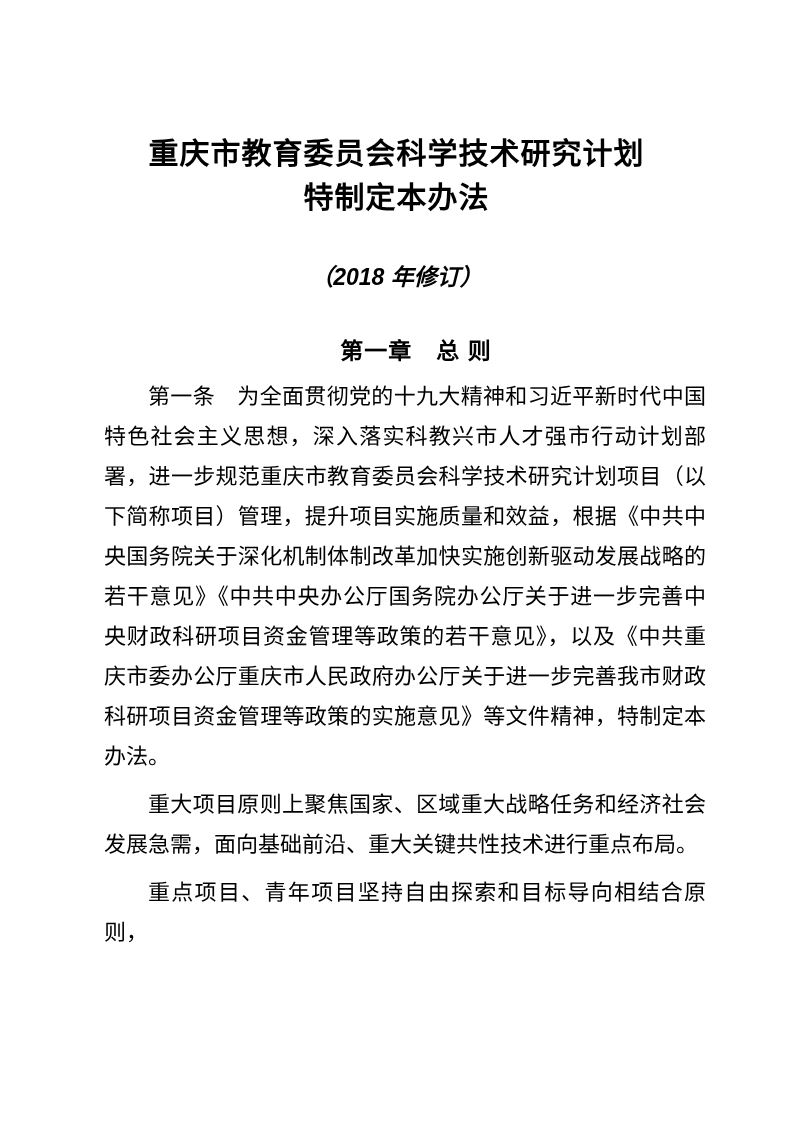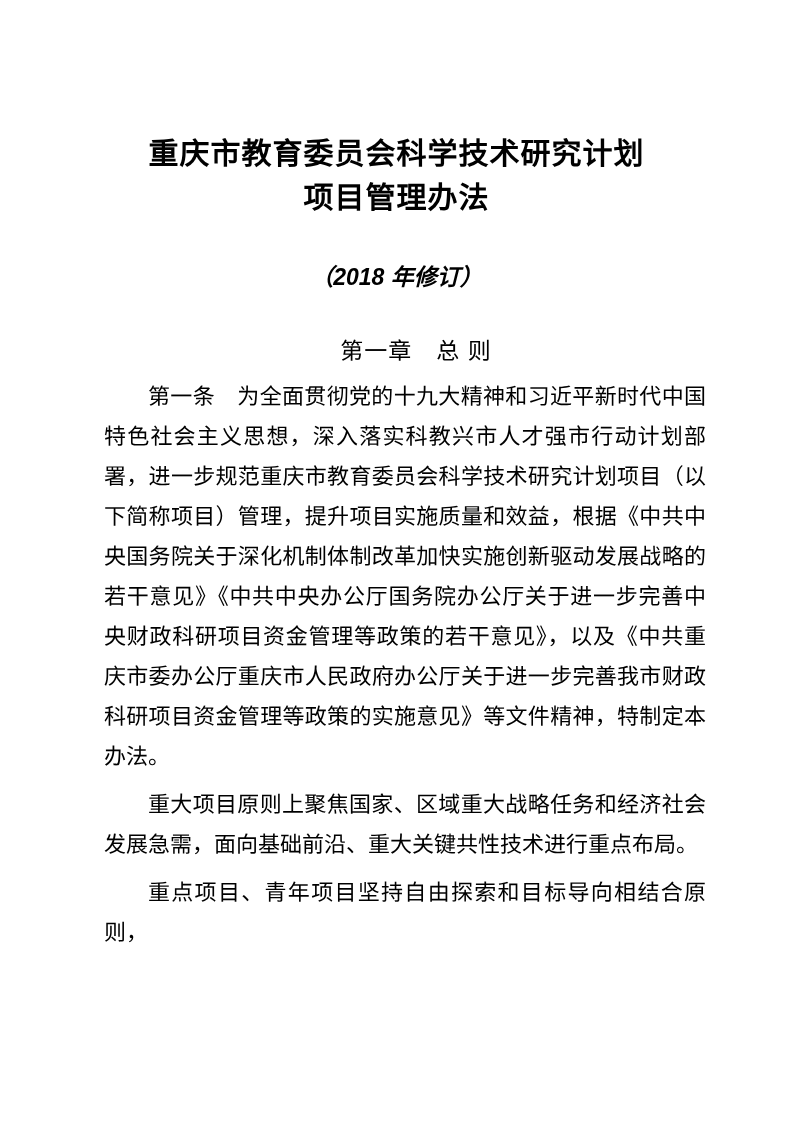--- a/index.html
+++ b/index.html
@@ -33,21 +33,21 @@
     text-align: center;
     font-size: 23px;
     font-weight: bold;
     line-height: 30px;
     font-style: italic;
   }
   .chapter-heading {
     margin: 44px 4px 0 0;
     text-align: center;
     font-size: 23px;
-    font-weight: normal;
+    font-weight: bold;
     line-height: 30px;
     letter-spacing: 1px;
     padding-left: 43px;
   }
   .body-text {
     margin: 11px 0 0 96px;
     width: 618px;
     font-size: 22px;
     line-height: 40px;
     text-align: justify;
@@ -60,21 +60,21 @@
     word-break: break-all;
   }
 </style>
 </head>
 <body>
 
 <div class="page">
 
   <h1 class="doc-title">
     <span class="title-line">重庆市教育委员会科学技术研究计划</span>
-    <span class="title-line">项目管理办法</span>
+    <span class="title-line">特制定本办法</span>
   </h1>
 
   <div class="revision-note">（2018 年修订）</div>
 
   <h2 class="chapter-heading">第一章　总 则</h2>
 
   <div class="body-text">
     <p>第一条　为全面贯彻党的十九大精神和习近平新时代中国特色社会主义思想，深入落实科教兴市人才强市行动计划部署，进一步规范重庆市教育委员会科学技术研究计划项目（以下简称项目）管理，提升项目实施质量和效益，根据《中共中央国务院关于深化机制体制改革加快实施创新驱动发展战略的若干意见》《中共中央办公厅国务院办公厅关于进一步完善中央财政科研项目资金管理等政策的若干意见》，以及《中共重庆市委办公厅重庆市人民政府办公厅关于进一步完善我市财政科研项目资金管理等政策的实施意见》等文件精神，特制定本办法。</p>
     <p>重大项目原则上聚焦国家、区域重大战略任务和经济社会发展急需，面向基础前沿、重大关键共性技术进行重点布局。</p>
     <p>重点项目、青年项目坚持自由探索和目标导向相结合原则，</p>

